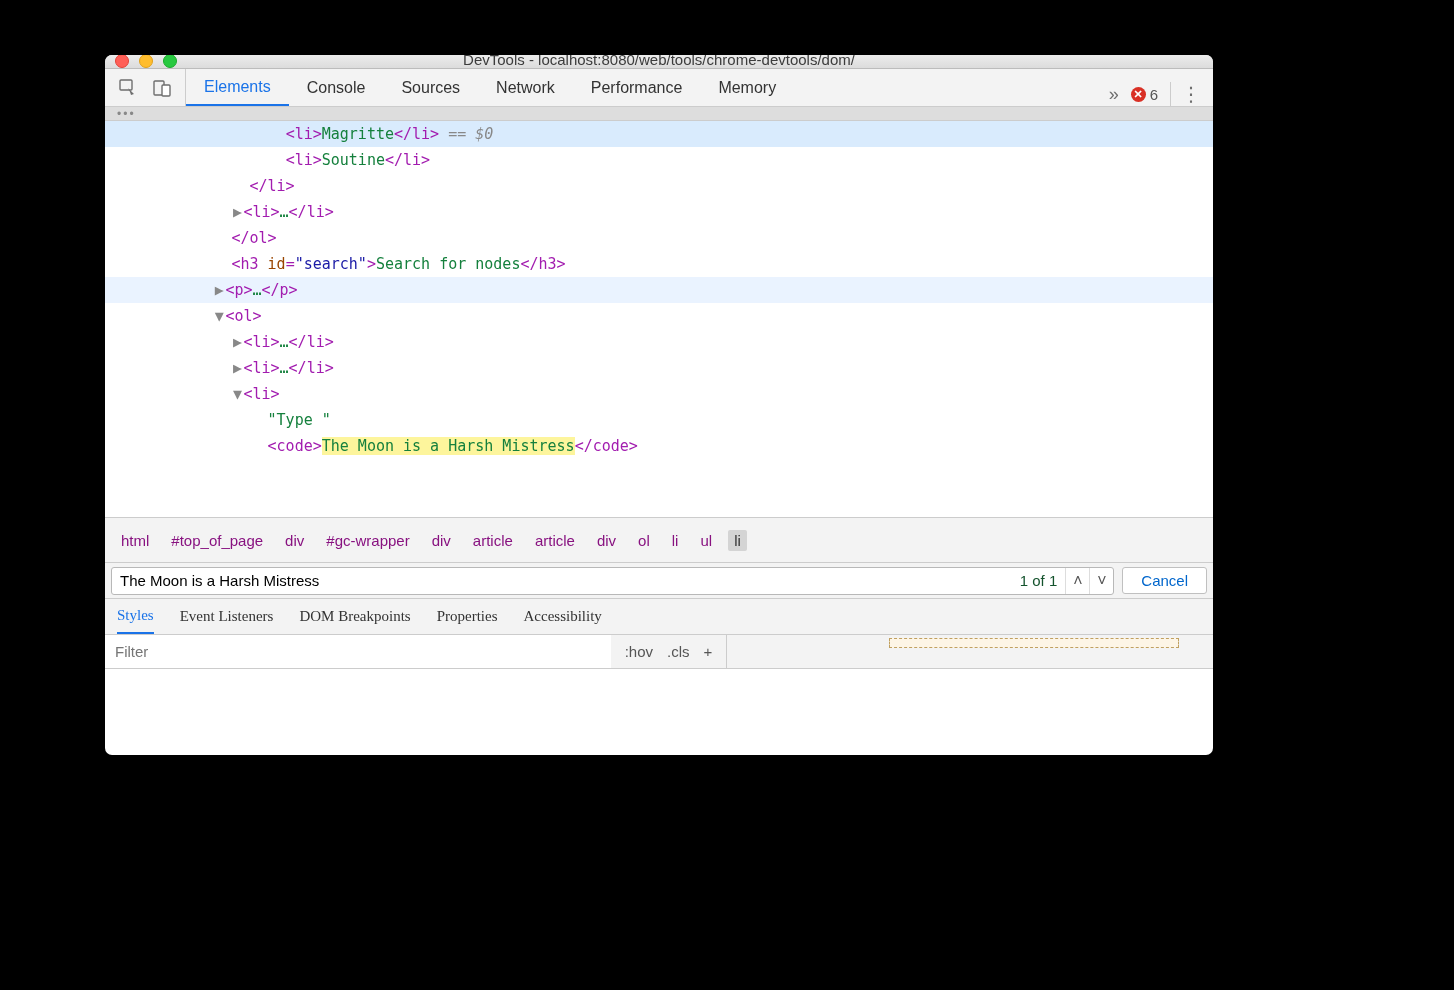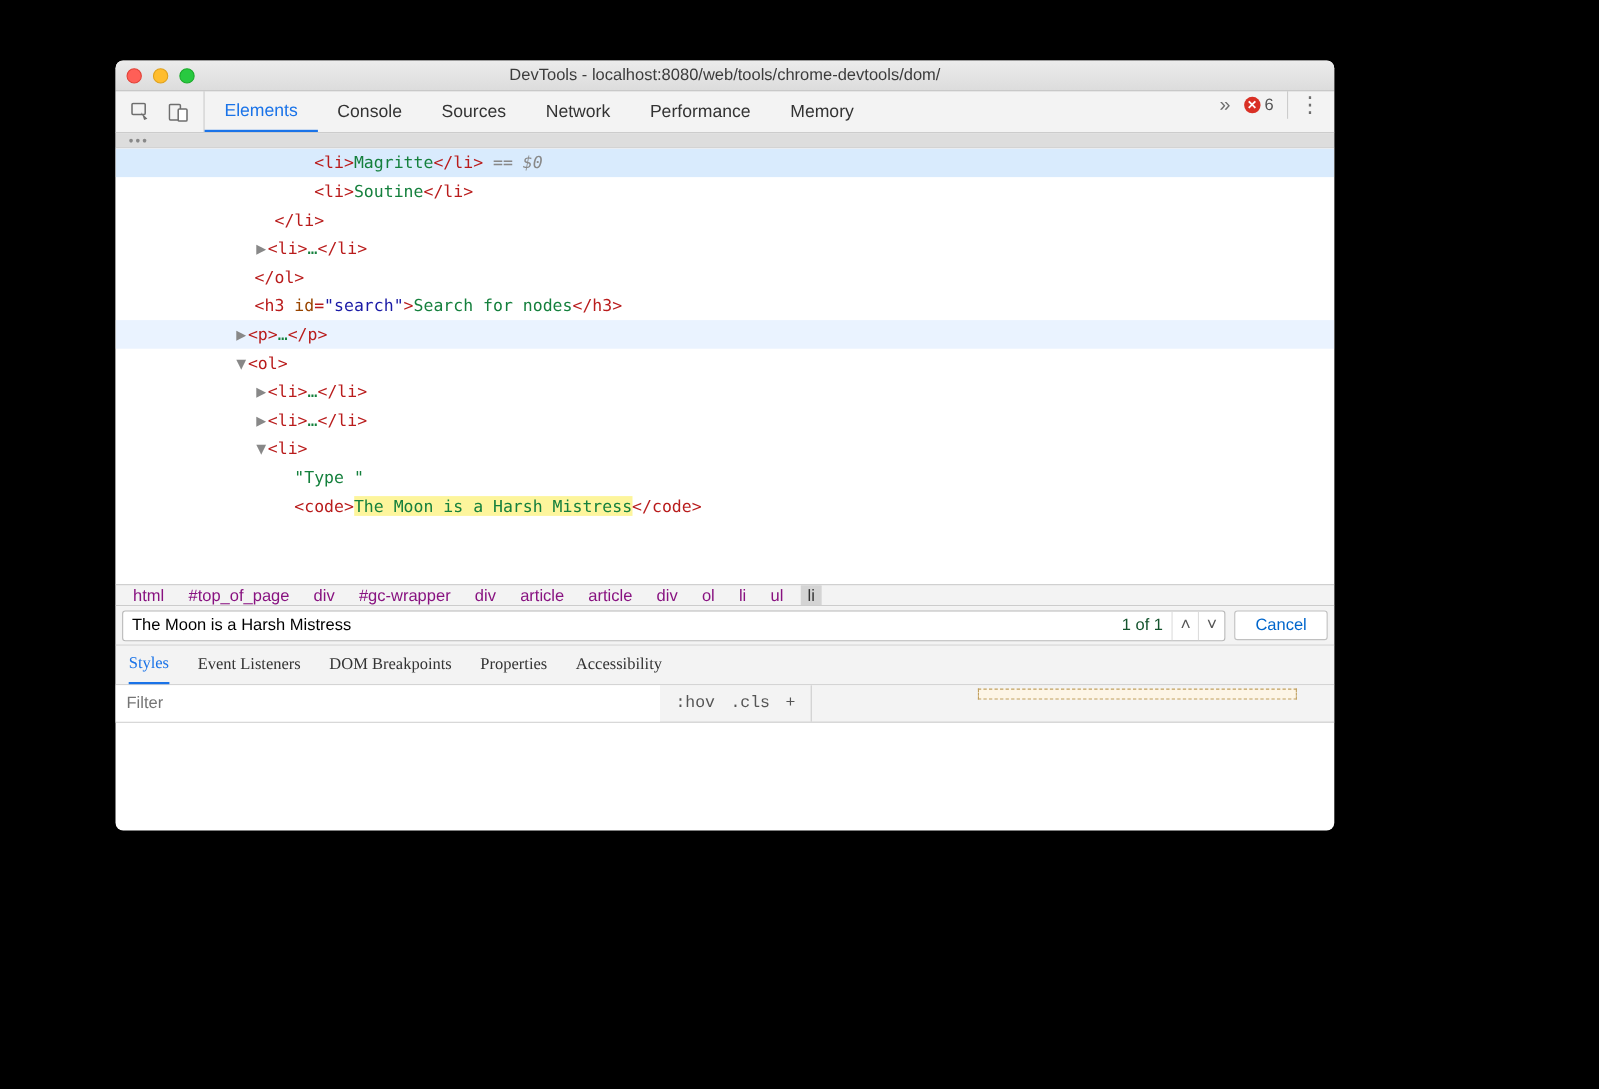--- a/index.html
+++ b/index.html
@@ -1,59 +1,59 @@
 <!DOCTYPE html>
 <html><head>
 <meta charset="utf-8">
 <style>
 * { margin:0; padding:0; box-sizing:border-box; }
 body { background:#000; width:1454px; height:990px; font-family:-apple-system,BlinkMacSystemFont,"Segoe UI",Helvetica,Arial,sans-serif; }
 .window { position:absolute; left:105px; top:55px; width:1108px; height:700px; background:#fff; border-radius:7px; overflow:hidden; box-shadow:0 0 0 1px rgba(0,0,0,.15),0 20px 60px rgba(0,0,0,.5); }
-.titlebar { height:28px; background:linear-gradient(#ececec,#dcdcdc); border-bottom:1px solid #bcbcbc; display:flex; align-items:center; padding:0 10px; position:relative; }
+.titlebar { height:14px; background:linear-gradient(#ececec,#dcdcdc); border-bottom:1px solid #bcbcbc; display:flex; align-items:flex-end; padding:0 10px; position:relative; }
 .traffic { display:flex; gap:10px; }
 .light { width:14px; height:14px; border-radius:50%; }
 .red{background:#ff5f57;border:.5px solid #e24238}.yellow{background:#ffbd2e;border:.5px solid #dfa11c}.green{background:#28c940;border:.5px solid #1aab2a}
 .title { position:absolute; left:0; right:0; text-align:center; font-size:15px; color:#3c3c3c; pointer-events:none; }
-.toolbar { height:38px; display:flex; align-items:flex-start; border-bottom:1px solid #ccc; background:#f3f3f3; }
+.toolbar { height:38px; display:flex; align-items:flex-end; border-bottom:1px solid #ccc; background:#f3f3f3; }
 .tb-icons { display:flex; align-items:center; padding:0 14px; gap:16px; height:100%; border-right:1px solid #ccc; }
 .ico { width:18px; height:18px; display:inline-flex; align-items:center; justify-content:center; }
 .ico svg { width:18px; height:18px; fill:#6e6e6e; stroke:#6e6e6e; }
 .tabs { display:flex; align-items:center; flex:1; height:100%; }
 .tab { padding:0 18px; height:100%; display:flex; align-items:center; font-size:16px; color:#333; cursor:pointer; }
 .tab.active { color:#1a73e8; border-bottom:2px solid #1a73e8; }
 .tb-right { display:flex; align-items:center; padding:0 12px; gap:12px; }
 .expand { font-size:18px; color:#6e6e6e; cursor:pointer; }
 .errors { display:flex; align-items:center; gap:4px; font-size:15px; color:#555; }
 .err-icon{width:15px;height:15px;border-radius:50%;background:#d93025;color:#fff;font-size:11px;display:flex;align-items:center;justify-content:center;font-weight:bold}
 .menu-dots { font-size:20px; color:#6e6e6e; cursor:pointer; padding-left:10px; border-left:1px solid #ccc; height:100%; display:flex; align-items:center; }
 .kebab-strip{height:14px;background:#ddd;border-bottom:1px solid #ccc;font-size:12px;color:#888;padding-left:12px;letter-spacing:2px}
 .dom { font-family:Menlo,Monaco,"SF Mono",monospace; font-size:15px; line-height:26px; background:#fff; overflow:hidden; height:396px; }
 .row { white-space:pre; padding-left:0; }
 .row.sel{background:#d9ebfd}
 .row.hovered{background:#eaf3ff}
-.tag{color:#b91c1c}.attr{color:#994500}.val{color:#1a1aa6}.txt{color:#15803d}.dim{color:#888;font-style:italic}
+.tag{color:#a21caf}.attr{color:#994500}.val{color:#1a1aa6}.txt{color:#15803d}.dim{color:#888;font-style:italic}
 .hl{background:#fdf59c}
 .tri{color:#888;display:inline-block;width:12px;text-align:center}
-.crumbs { height:20px; background:#f3f3f3; border-top:1px solid #ccc; border-bottom:1px solid #ccc; display:flex; align-items:center; padding:0 10px; font-size:15px; overflow:hidden; }
+.crumbs { height:46px; background:#f3f3f3; border-top:1px solid #ccc; border-bottom:1px solid #ccc; display:flex; align-items:center; padding:0 10px; font-size:15px; overflow:hidden; }
 .crumb { color:#881280; padding:2px 6px; border-radius:2px; cursor:pointer; }
 .crumb.active{background:#d4d4d4;color:#333}
 .crumb-sep{width:10px}
 .searchbar { height:36px; display:flex; align-items:center; padding:6px; gap:8px; border-bottom:1px solid #ccc; background:#f3f3f3; }
 .searchbox { flex:1; display:flex; align-items:center; background:#fff; border:1px solid #b8b8b8; border-radius:3px; height:28px; }
 .search-input { flex:1; border:none; padding:0 8px; font-size:15px; outline:none; background:transparent; }
 .search-input::selection{background:#b3d7ff}
 .search-count{color:#14532d;padding:0 8px;font-size:15px}
 .stepbtn{width:24px;height:26px;display:flex;align-items:center;justify-content:center;color:#555;cursor:pointer;border-left:1px solid #ddd}
 .cancel{background:#fff;border:1px solid #c0c0c0;border-radius:3px;padding:4px 18px;font-size:15px;cursor:pointer;color:#0066cc}
 .subtabs { height:36px; display:flex; align-items:center; padding:0 12px; gap:26px; border-bottom:1px solid #ccc; background:#f3f3f3;font-family:Liberation Serif, serif; }
 .subtab { font-size:15px; color:#333; cursor:pointer; height:100%; display:flex; align-items:center; }
 .subtab.active{color:#1a73e8;border-bottom:2px solid #1a73e8}
 .styles-toolbar{height:34px;display:flex;align-items:center;background:#f3f3f3;border-bottom:1px solid #ccc}
 .filter-input{flex:1;max-width:520px;border:none;background:#fff;height:100%;padding:0 10px;font-size:15px;outline:none}
-.styles-btns{display:flex;align-items:center;gap:14px;padding:0 14px;font-family:Liberation Mono, monospace;font-size:15px;color:#555}
+.styles-btns{display:flex;align-items:center;gap:14px;padding:0 14px;font-family:Liberation Sans, sans-serif;font-size:15px;color:#555}
 .styles-btns span{cursor:pointer}
 .divider{width:1px;background:#ccc;height:100%}
 .corner-box{position:absolute;right:34px;bottom:4px;width:290px;height:10px;border:1px dashed #c0a060;background:#fdf5e6}
 </style>
 </head>
 <body>
 
 <div class="window">
 
   <div class="titlebar">

